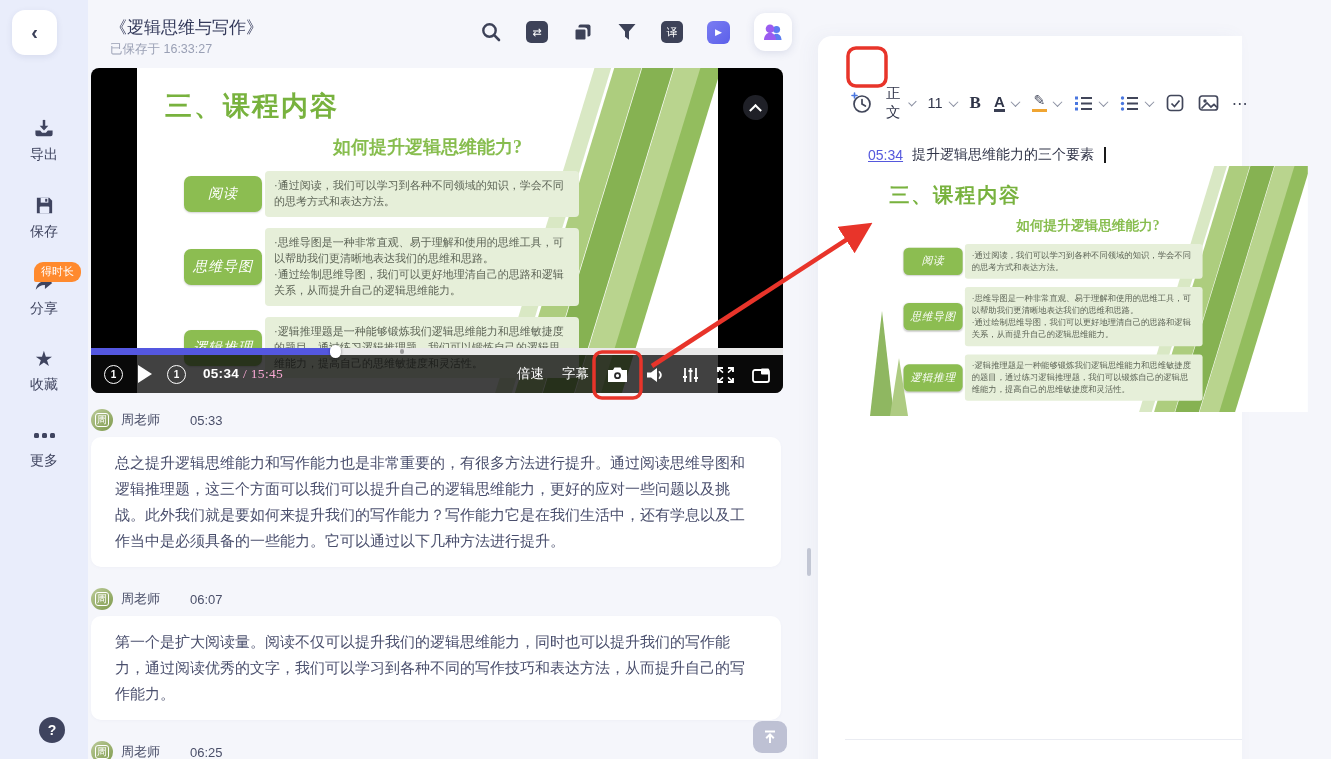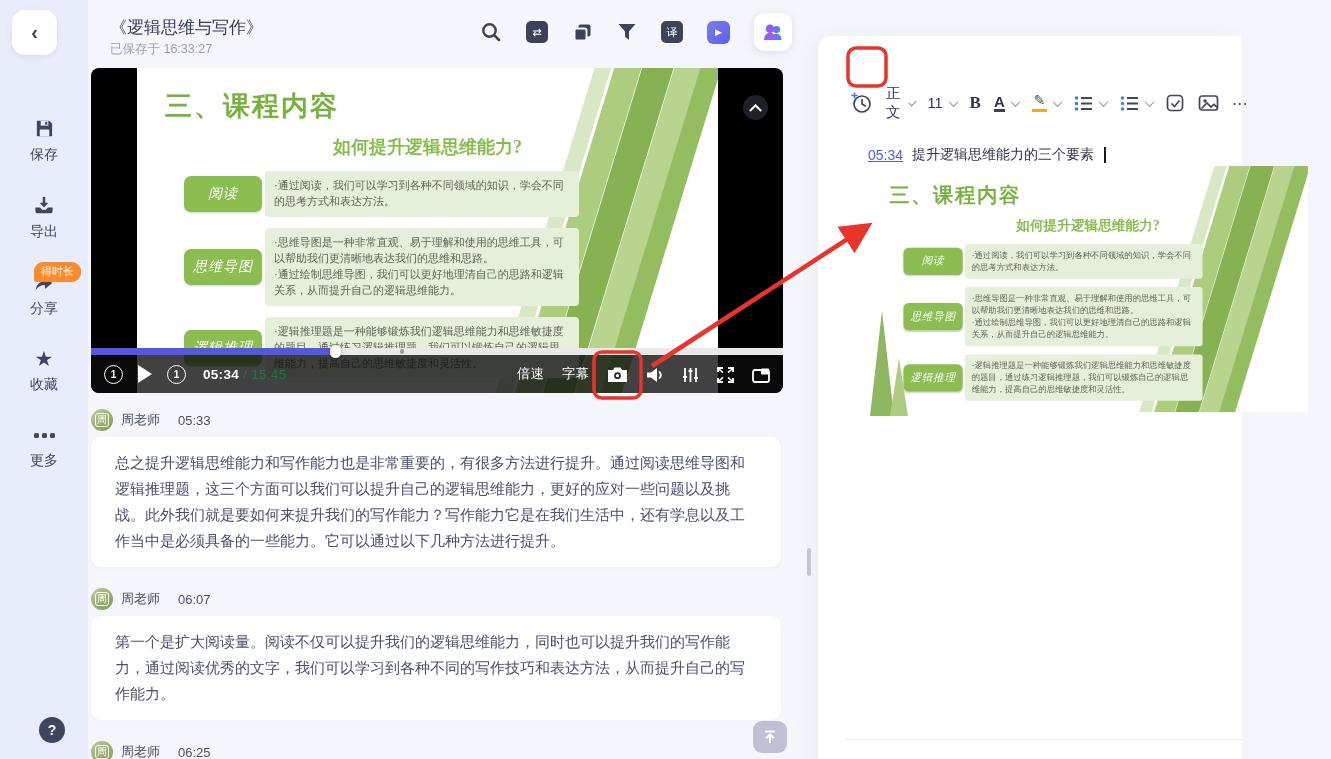--- a/index.html
+++ b/index.html
@@ -73,32 +73,32 @@
   .progress-knob { position:absolute; left:35.3%; top:-3px; width:11px; height:13px; background:#fff; border-radius:6px;
     transform:translateX(-5px); box-shadow:0 0 3px rgba(0,0,0,.4); }
   .progress-marker { position:absolute; left:44.7%; top:1px; width:4px; height:5px; background:#9d9d9d; border-radius:2px; }
   .ctrl-row { height:38px; background:rgba(12,12,12,.78); display:flex; align-items:center; padding:0 13px; gap:15px; color:#fff; }
   .ctrl-icon { cursor:pointer; display:flex; align-items:center; justify-content:center; }
   .loop1 { width:19px; height:19px; border:1.8px solid #fff; border-radius:50%; font-size:10px; font-weight:bold;
     display:flex; align-items:center; justify-content:center; }
   .play-tri { width:0; height:0; border-left:14px solid #fff; border-top:9px solid transparent; border-bottom:9px solid transparent; }
   .time-text { font-size:13.5px; letter-spacing:.3px; margin-left:2px; }
   .time-cur { color:#fff; font-weight:bold; }
-  .time-total { color:#15803d; }
+  .time-total { color:#f9a8d4;font-family:Liberation Serif, serif; }
   .ctrl-right { margin-left:auto; display:flex; align-items:flex-end; gap:18px; }
   .ctrl-label { font-size:13.5px; color:#fff; cursor:pointer; }
 
   
   .transcript { position:absolute; left:3px; top:409px; width:690px; }
   .t-head { display:flex; align-items:center; gap:6px; height:22px; margin-top:0; }
   .avatar { width:22px; height:22px; border-radius:50%; background:linear-gradient(140deg,#bccb9a,#7e9a4c);
     display:flex; align-items:center; justify-content:center; }
   .avatar span { font-size:10px; color:#fff; border:1px solid #fff; border-radius:3px; padding:0 1px; line-height:12px; }
   .t-name { font-size:13px; color:#4a4f69; margin-left:2px; }
-  .t-time { font-size:13px; color:#4a4f69; margin-left:12px; }
+  .t-time { font-size:13px; color:#4a4f69; margin-left:24px; }
   .t-card { background:#fff; border-radius:10px; padding:13px 24px; margin-top:6px; font-size:15px;
     line-height:26px; color:#4a4f6d; box-shadow:0 1px 3px rgba(90,100,150,.04); cursor:pointer; }
   .t-block { margin-bottom:21px; }
   .scroll-top { position:absolute; left:665px; top:721px; width:34px; height:32px; background:rgba(160,165,190,.65);
     border-radius:9px; display:flex; align-items:center; justify-content:center; cursor:pointer; z-index:6; }
   .scrollbar-thumb { position:absolute; left:719px; top:548px; width:4px; height:28px; background:#c5c9d6; border-radius:2px; cursor:pointer; }
 
   
   .notes { position:absolute; left:818px; top:0; width:424px; height:759px; background:#fff;
     border-radius:14px 0 0 14px; box-shadow:-6px 0 18px rgba(80,90,140,.05);margin-top:36px; }
@@ -134,36 +134,36 @@
 </head>
 <body>
 
 <div class="rail">
   <div class="back-btn">
     <span>‹</span>
   </div>
   <div class="rail-items">
 
     <div class="rail-item">
+      <svg width="22" height="21" viewBox="0 0 22 22">
+        <path d="M11 2v9" stroke="#3f445f" stroke-width="2.6"></path>
+        <path d="M6.5 8l4.5 5 4.5-5z" fill="#3f445f"></path>
+        <path d="M2 13v4a2 2 0 0 0 2 2h14a2 2 0 0 0 2-2v-4h-5l-2 2.5h-4L7 13z" fill="#3f445f"></path>
+      </svg>
+      <span class="rail-label">导出</span>
+    </div>
+
+    <div class="rail-item">
       <svg width="21" height="21" viewBox="0 0 22 22">
         <path d="M3 3h13l3 3v13H3z" fill="#3f445f" rx="2"></path>
         <rect x="7" y="3" width="8" height="5" fill="#e9edfb"></rect>
         <rect x="11.7" y="4" width="2.2" height="3" fill="#3f445f"></rect>
         <rect x="6" y="12" width="10" height="7" rx="1" fill="#e9edfb"></rect>
       </svg>
       <span class="rail-label">保存</span>
-    </div>
-
-    <div class="rail-item">
-      <svg width="22" height="21" viewBox="0 0 22 22">
-        <path d="M11 2v9" stroke="#3f445f" stroke-width="2.6"></path>
-        <path d="M6.5 8l4.5 5 4.5-5z" fill="#3f445f"></path>
-        <path d="M2 13v4a2 2 0 0 0 2 2h14a2 2 0 0 0 2-2v-4h-5l-2 2.5h-4L7 13z" fill="#3f445f"></path>
-      </svg>
-      <span class="rail-label">导出</span>
     </div>
 
     <div class="rail-item">
       <svg width="22" height="21" viewBox="0 0 24 22">
         <path d="M3 19c1-7 6-9.5 10-9.7V5l8 6.5-8 6.5v-4.3C9 13.6 5.5 15.5 3 19z" fill="#3f445f"></path>
       </svg>
       <span class="rail-label">分享</span>
       <span class="rail-badge">得时长</span>
     </div>
 

